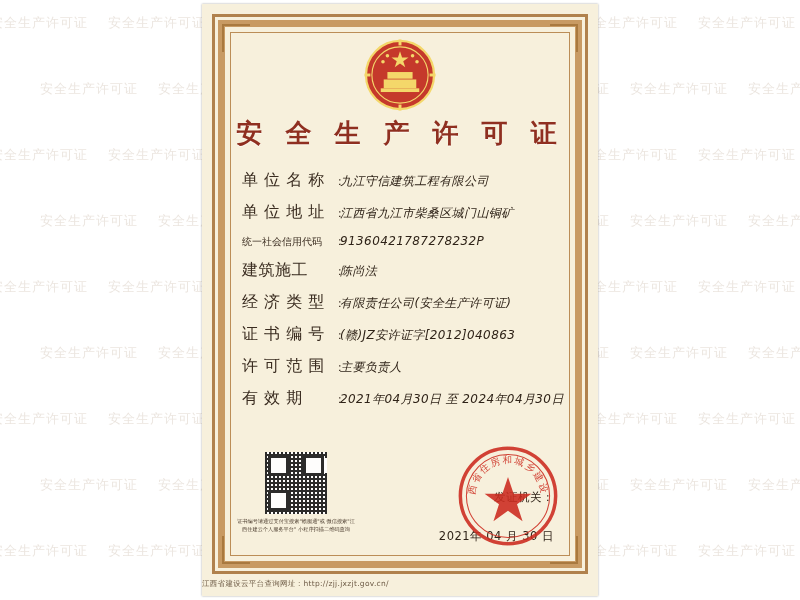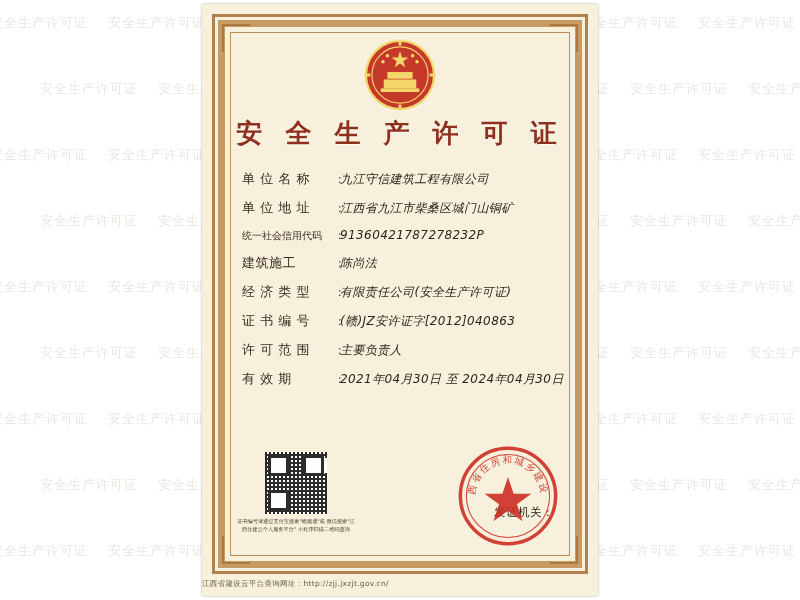--- a/index.html
+++ b/index.html
@@ -130,21 +130,21 @@
   }
   .field-row {
     display: flex;
     align-items: baseline;
     margin-bottom: 11px;
     font-family: "DejaVu Sans", sans-serif;
   }
   .field-label {
     width: 92px;
     flex: none;
-    font-size: 13px;
+    font-size: 16px;
     color: #3a2c20;
     letter-spacing: 0.5px;
     text-align: justify;
   }
   .field-label.wide {
     letter-spacing: 0px;
     font-size: 10px;
   }
   .field-sep {
     width: 6px;
@@ -416,20 +416,21 @@
       <div id="qr-code">
         <span class="qr-eye"></span>
       </div>
       <div id="qr-caption">证书编号请通过支付宝搜索"赣服通"或
 微信搜索"江西住建云个人服务平台"
 小程序扫描二维码查询</div>
     </div>
 
     <div id="issuer-block">
       <div class="issuer-row">发证机关：</div>
+      <div class="issuer-date">2021年 04 月 30 日</div>
     </div>
 
     <svg id="seal" viewBox="0 0 120 120">
       <circle cx="60" cy="60" r="55" fill="none" stroke="#cc2a1e" stroke-width="4"></circle>
       <circle cx="60" cy="60" r="48" fill="none" stroke="#cc2a1e" stroke-width="1.2"></circle>
       <polygon fill="#cc2a1e" points="60,38 66.5,57.5 87,57.5 70.4,69.5 76.8,89 60,77 43.2,89 49.6,69.5 33,57.5 53.5,57.5"></polygon>
       <path id="sealArc" d="M 22 60 A 38 38 0 0 1 98 60" fill="none"></path>
       <text font-family="DejaVu Sans, sans-serif" font-size="11" fill="#cc2a1e" letter-spacing="2">
         <textPath href="#sealArc" startOffset="50%" text-anchor="middle">江西省住房和城乡建设厅</textPath>
       </text>

